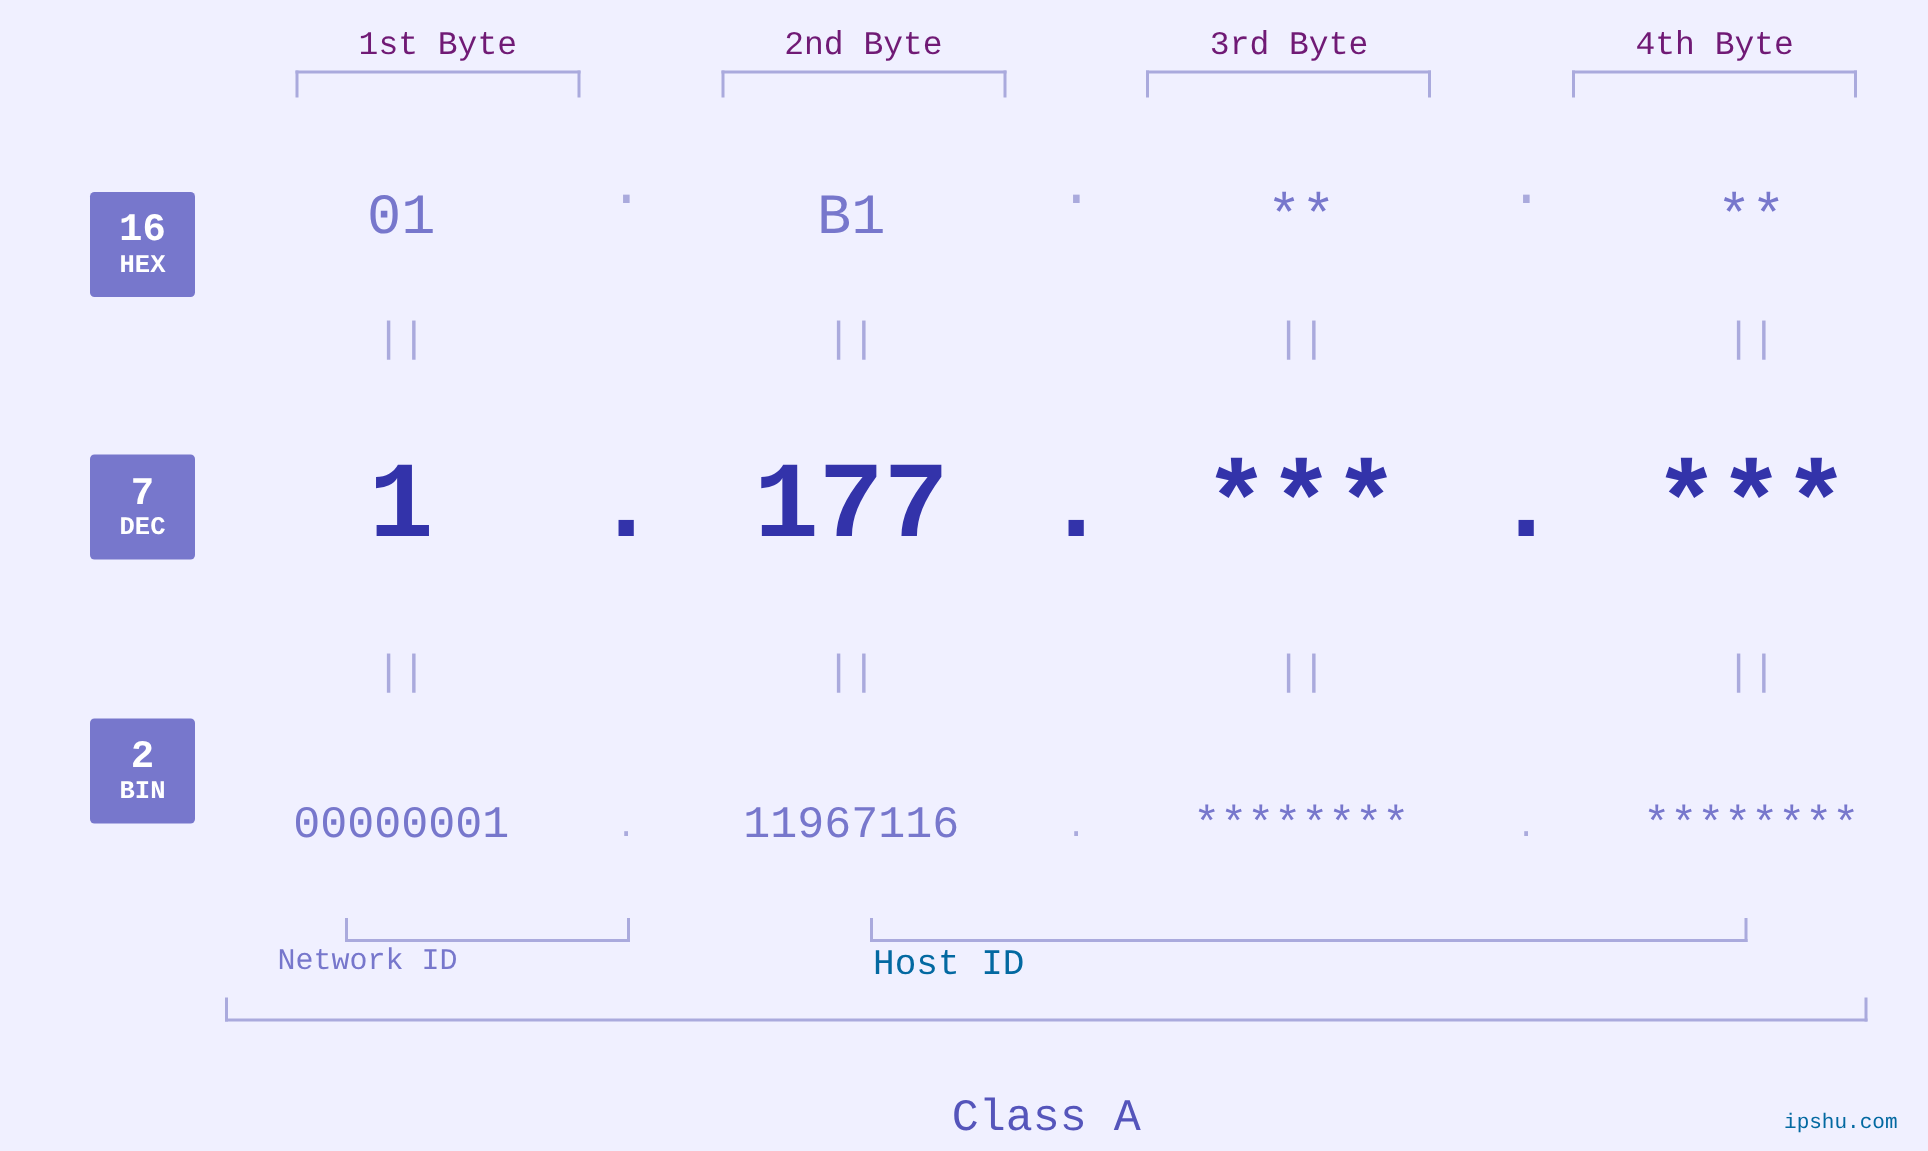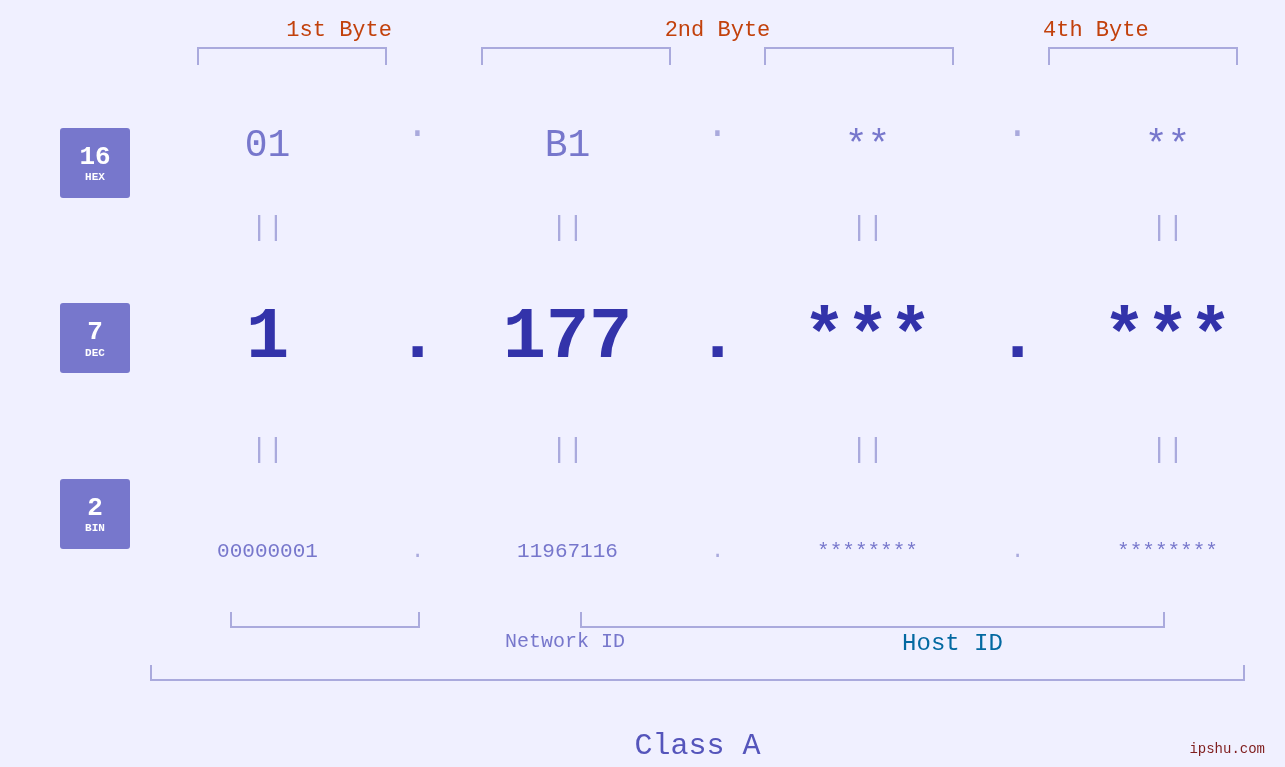--- a/index.html
+++ b/index.html
@@ -26,21 +26,21 @@
     
     .byte-labels {
       display: flex;
       width: 1285px;
       padding-top: 18px;
       padding-left: 150px;
       justify-content: space-around;
     }
 
     .byte-label {
-      color: #c2410c;
+      color: #701a75;
       font-size: 22px;
       font-family: 'Courier New', Courier, monospace;
       text-align: center;
       width: 220px;
     }
 
     
     .bracket-row {
       display: flex;
       width: 1285px;
@@ -89,21 +89,21 @@
       justify-content: center;
     }
 
     .badge-num {
       font-size: 26px;
       font-weight: bold;
       line-height: 1.1;
     }
 
     .badge-label {
-      font-size: 11px;
+      font-size: 17px;
       font-weight: bold;
     }
 
     
     .data-grid {
       flex: 1;
       display: flex;
       flex-direction: column;
       justify-content: space-around;
     }
@@ -165,21 +165,21 @@
 
     .dec-dot {
       color: #3333aa;
       font-size: 72px;
       font-weight: bold;
     }
 
     
     .bin-value {
       color: #7777cc;
-      font-size: 21px;
+      font-size: 30px;
       font-family: 'Courier New', Courier, monospace;
     }
 
     .bin-dot {
       color: #aaaadd;
       font-size: 22px;
     }
 
     
     .eq-symbol {
@@ -189,20 +189,21 @@
     }
   </style>
 </head>
 <body>
 
 <div class="main-container">
 
   <div class="byte-labels">
     <div class="byte-label">1st Byte</div>
     <div class="byte-label">2nd Byte</div>
+    <div class="byte-label">3rd Byte</div>
     <div class="byte-label">4th Byte</div>
   </div>
 
   <div class="bracket-row">
     <div class="bracket"></div>
     <div class="bracket"></div>
     <div class="bracket"></div>
     <div class="bracket"></div>
   </div>
 
@@ -336,26 +337,26 @@
     </div>
   </div>
 
   <div style="width:1285px; position:relative; padding-left: 150px; padding-right:40px;">
 
     <div style="display:flex; flex-direction:row; justify-content: space-around; margin-bottom:2px;">
       <div style="width:190px; height:16px; border:2px solid #aaaadd; border-top:none;"></div>
       <div style="width:585px; height:16px; border:2px solid #aaaadd; border-top:none;"></div>
     </div>
 
-    <div style="display:flex; flex-direction:row; justify-content: flex-end; margin-bottom:8px;">
+    <div style="display:flex; flex-direction:row; justify-content: flex-start; margin-bottom:8px;">
       <div style="width:190px; text-align:center; color:#7777cc; font-size:20px; font-family:'Courier New',Courier,monospace;">Network ID</div>
       <div style="width:585px; text-align:center; color:#0369a1; font-size:24px; font-family:'Courier New',Courier,monospace;">Host ID</div>
     </div>
 
     <div style="height:16px; border:2px solid #aaaadd; border-top:none; margin:0 0 8px;"></div>
 
     <div style="text-align:center; color:#5555bb; font-size:30px; font-family:'Courier New',Courier,monospace; padding:8px 0 4px;margin-top:40px;">Class A</div>
 
   </div>
 
-  <div style="position:absolute; bottom:10px; right:20px; color:#7f1d1d; font-size:14px; font-family:'Courier New',Courier,monospace;">ipshu.com</div>
+  <div style="position:absolute; bottom:10px; right:20px; color:#0369a1; font-size:14px; font-family:'Courier New',Courier,monospace;">ipshu.com</div>
 
 </div>
 
 </body></html>

